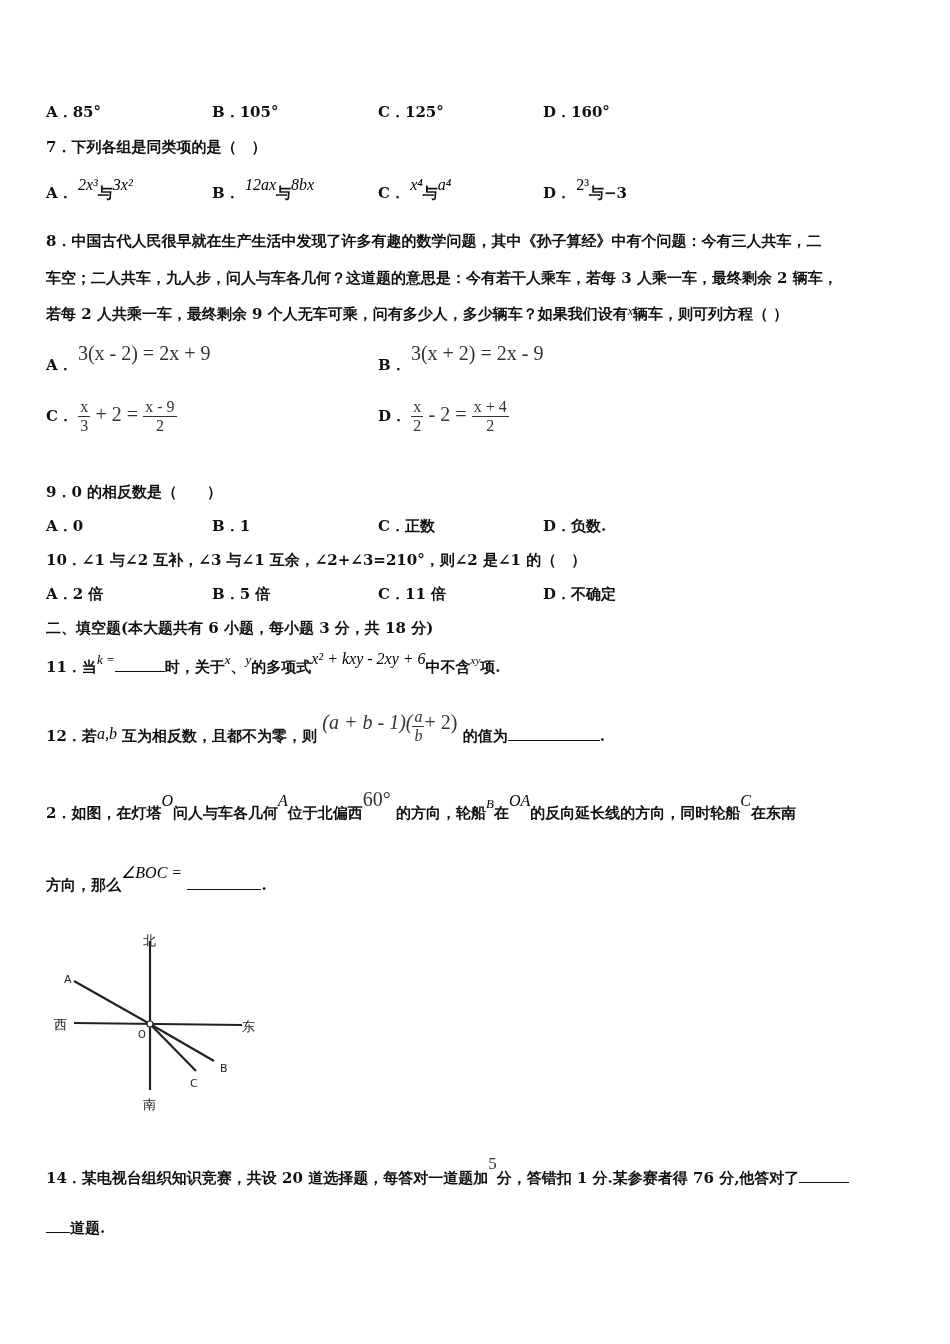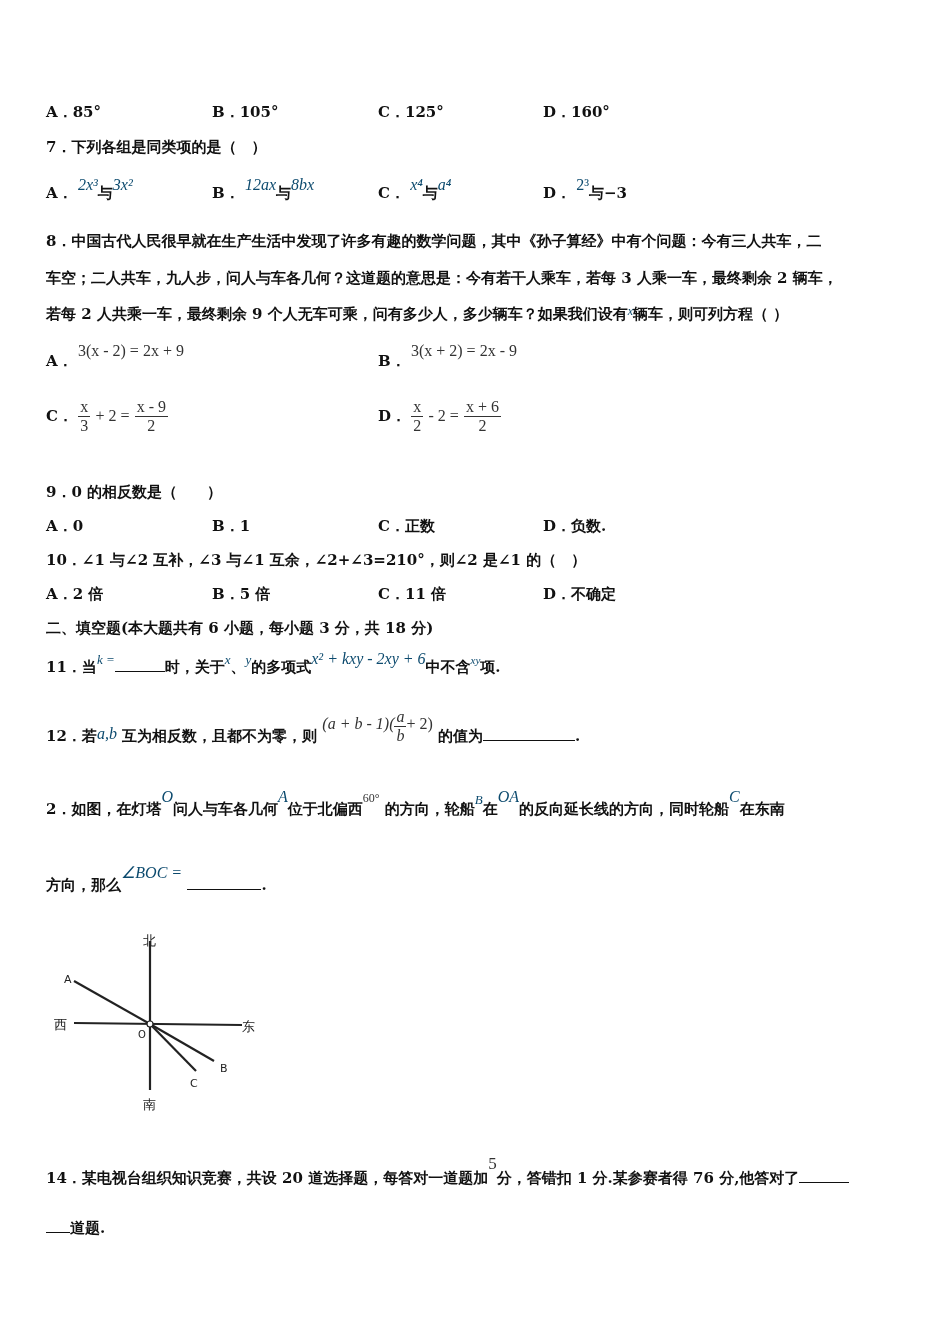--- a/index.html
+++ b/index.html
@@ -1,21 +1,21 @@
 <!DOCTYPE html>
 <html><head>
 <meta charset="utf-8">
 <style>
   html, body { margin:0; padding:0; background:#ffffff; }
   body { width:950px; height:1344px; position:relative; overflow:hidden;
          font-family:"DejaVu Serif", "Liberation Serif", serif; color:#111; }
   .line { position:absolute; left:46px; font-size:15px; font-weight:bold; white-space:nowrap; }
   .opt { position:absolute; font-size:15px; font-weight:bold; white-space:nowrap; }
-  .m { font-family:"Liberation Serif", serif; font-style:italic; font-weight:normal; font-size:16px; color:#0c4a6e; position:relative; top:-8px; }
-  .mn { font-family:"Liberation Serif", serif; font-weight:normal; font-size:16px; color:#333; }
+  .m { font-family:"Liberation Serif", serif; font-style:italic; font-weight:normal; font-size:16px; color:#000000; position:relative; top:-8px; }
+  .mn { font-family:"Liberation Serif", serif; font-weight:normal; font-size:20px; color:#333; }
   .frac { display:inline-block; vertical-align:middle; text-align:center; font-family:"Liberation Serif", serif; font-weight:normal; font-size:16px; color:#333; }
   .frac .num { display:block; border-bottom:1px solid #333; padding:0 2px; }
   .frac .den { display:block; padding:0 2px; }
   .blank { display:inline-block; border-bottom:1.5px solid #111; height:14px; vertical-align:baseline; }
   #diagram { position:absolute; left:46px; top:925px; width:230px; height:190px; }
   #diagram text { font-family:"DejaVu Sans", sans-serif; font-size:13px; fill:#222; }
 </style>
 </head>
 <body>
 
@@ -62,21 +62,21 @@
 <div class="opt" style="left:46px;top:398px;">
   <span>C．</span>
   <span class="frac"><span class="num">x</span><span class="den">3</span></span>
   <span class="mn">+ 2 =</span>
   <span class="frac"><span class="num">x - 9</span><span class="den">2</span></span>
 </div>
 <div class="opt" style="left:378px;top:398px;">
   <span>D．</span>
   <span class="frac"><span class="num">x</span><span class="den">2</span></span>
   <span class="mn">- 2 =</span>
-  <span class="frac"><span class="num">x + 6</span><span class="den">2</span></span>
+  <span class="frac"><span class="num">x + 4</span><span class="den">2</span></span>
 </div>
 
 <div class="line" style="top:483px;">9．0 的相反数是（　　）</div>
 <div class="opt" style="left:46px;top:517px;"><span>A．</span><span>0</span></div>
 <div class="opt" style="left:212px;top:517px;"><span>B．</span><span>1</span></div>
 <div class="opt" style="left:378px;top:517px;"><span>C．</span><span>正数</span></div>
 <div class="opt" style="left:543px;top:517px;"><span>D．</span><span>负数.</span></div>
 
 <div class="line" style="top:551px;">10．∠1 与∠2 互补，∠3 与∠1 互余，∠2+∠3=210°，则∠2 是∠1 的（　）</div>
 <div class="opt" style="left:46px;top:585px;"><span>A．</span><span>2 倍</span></div>
@@ -91,21 +91,21 @@
 </div>
 
 <div class="line" style="top:718px;">
   <span>12．若</span><span class="m" style="top:-2px">a,b</span>
   <span>互为相反数，且都不为零，则</span>
   <span class="mn" style="font-style:italic;position:relative;top:-12px">(a + b - 1)(</span><span class="frac" style="font-style:italic;position:relative;top:-10px"><span class="num">a</span><span class="den">b</span></span><span class="mn" style="position:relative;top:-12px">+ 2)</span>
   <span>的值为</span><span class="blank" style="width:92px"></span><span>.</span>
 </div>
 
 <div class="line" style="top:800px;">
-  <span>2．如图，在灯塔</span><span class="m" style="top:-12px">O</span><span>问人与车各几何</span><span class="m" style="top:-12px">A</span><span>位于北偏西</span><span class="mn" style="position:relative;top:-12px;font-size:12px">60°</span>
+  <span>2．如图，在灯塔</span><span class="m" style="top:-12px">O</span><span>问人与车各几何</span><span class="m" style="top:-12px">A</span><span>位于北偏西</span><span class="mn" style="position:relative;top:-12px;font-size:20px">60°</span>
   <span>的方向，轮船</span><span class="m" style="top:-10px;font-size:13px">B</span><span>在</span><span class="m" style="top:-12px">OA</span><span>的反向延长线的方向，同时轮船</span><span class="m" style="top:-12px">C</span><span>在东南</span>
 </div>
 <div class="line" style="top:875px;">
   <span>方向，那么</span><span class="m" style="top:-12px">∠BOC =</span>
   <span class="blank" style="width:74px"></span><span>.</span>
 </div>
 
 <svg id="diagram" viewBox="0 0 230 190">
   <g stroke="#222" stroke-width="2.2" fill="none">
     <line x1="104" y1="16" x2="104" y2="165"></line>

